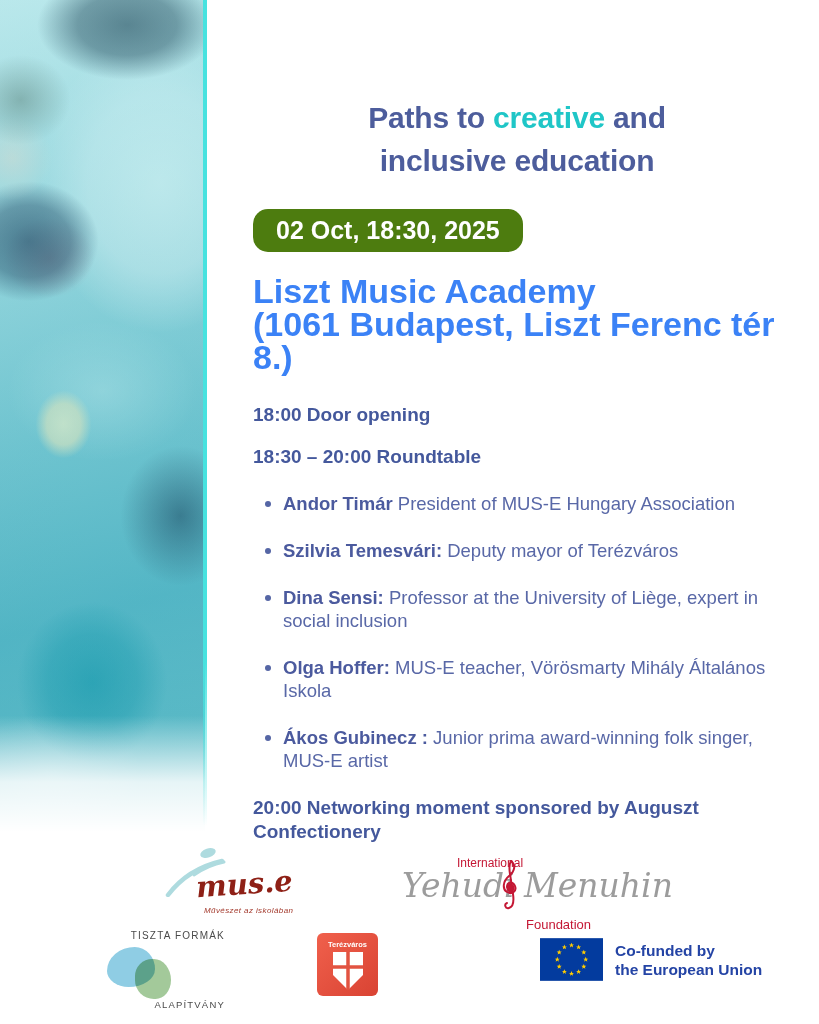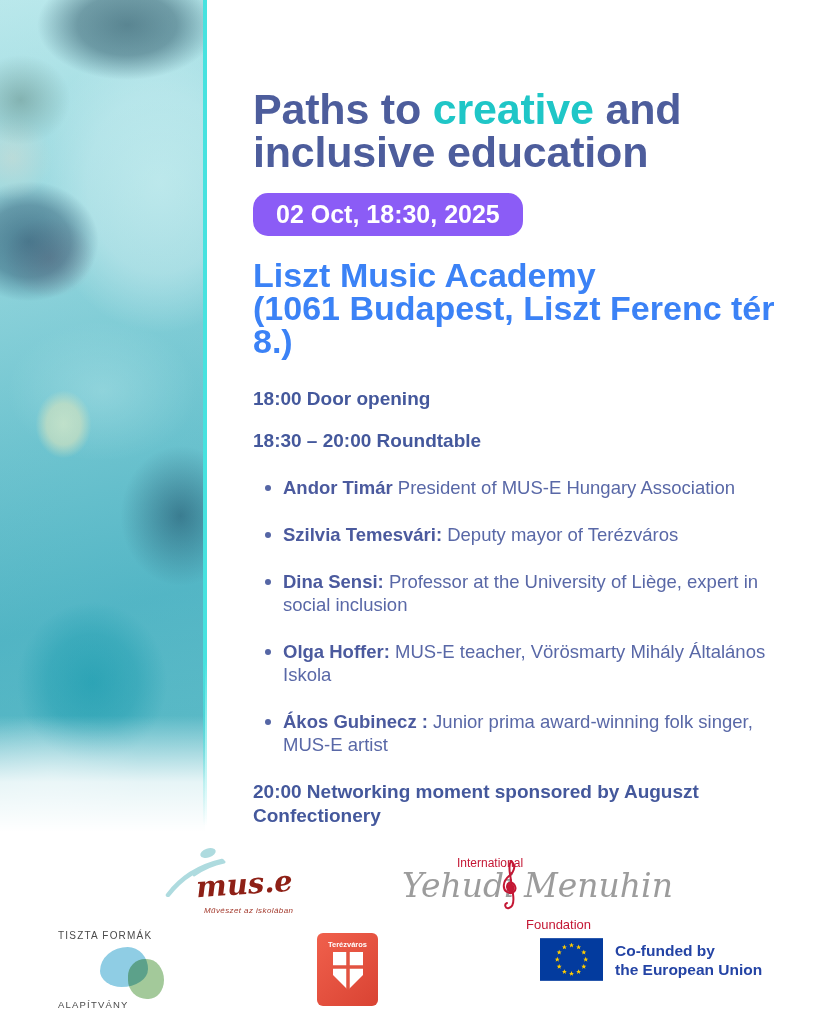--- a/index.html
+++ b/index.html
@@ -22,23 +22,23 @@
       radial-gradient(ellipse 60px 70px at 88% 62%, rgba(22,40,68,.60) 0%, transparent 100%),
       radial-gradient(ellipse 75px 80px at 45% 82%, rgba(16,150,170,.65) 0%, rgba(16,150,170,.40) 60%, transparent 100%),
       radial-gradient(ellipse 90px 60px at 25% 93%, rgba(215,240,242,.50) 0%, transparent 100%),
       linear-gradient(165deg, #d6eff1 0%, #b2e0e5 25%, #84ccd6 50%, #62bccb 72%, #7fcdd4 100%);
   }
   .photo-edge{position:absolute;left:203px;top:0;width:4px;height:826px;
     background:linear-gradient(to bottom,#47e2df 0%,#47e2df 80%,rgba(71,226,223,0) 100%);}
 
   
   .content{position:absolute;left:253px;top:88px;width:528px;}
-  h1{margin:0;font-size:43px;line-height:43px;font-weight:800;color:#4d5d9c;letter-spacing:-.2px;}
+  h1{margin:8px;font-size:30px;line-height:43px;font-weight:800;color:#4d5d9c;letter-spacing:-.2px;text-align:center;}
   h1 .accent{color:#1fc6c7;}
-  .badge{display:inline-block;margin-top:19px;background:#8b5cf6;color:#fff;
+  .badge{display:inline-block;margin-top:19px;background:#4d7c0f;color:#fff;
          font-size:25px;font-weight:700;padding:7px 23px;border-radius:15px;}
   .venue{margin-top:23px;font-size:34px;font-weight:700;color:#3b82f6;line-height:33px;}
   .sched{margin:0;font-size:19px;font-weight:700;color:#44589c;}
   .sched.first{margin-top:30px;}
   .sched.second{margin-top:20px;}
   ul.speakers{list-style:none;margin:24px 0 0 0;padding:0;}
   ul.speakers li{position:relative;padding-left:30px;margin-bottom:24px;
                  font-size:18.5px;line-height:23px;color:#5968a7;max-width:505px;}
   ul.speakers .dot{position:absolute;left:12px;top:9px;width:6px;height:6px;border-radius:50%;background:#5566a5;}
   ul.speakers .nm{font-weight:700;color:#4b5a9e;}
@@ -52,30 +52,30 @@
   .muse-tag{position:absolute;left:46px;top:61px;font-size:8px;color:#a3392c;letter-spacing:.4px;white-space:nowrap;font-style:italic;}
 
   .logo-iymf{position:absolute;left:402px;top:856px;width:260px;height:66px;}
   .iymf-int{position:absolute;left:55px;top:0;color:#c41734;font-size:12px;}
   .iymf-script{font-family:"DejaVu Serif",serif;font-style:italic;color:#9c9c9c;font-size:33px;}
   .iymf-y{position:absolute;left:0;top:10px;}
   .iymf-m{position:absolute;left:122px;top:10px;}
   .iymf-clef{position:absolute;left:97px;top:2px;}
   .iymf-found{position:absolute;left:124px;top:61px;color:#c41734;font-size:13px;}
 
-  .logo-tiszta{position:absolute;left:58px;top:930px;width:160px;height:88px;text-align:left;color:#4a4a4a;}
+  .logo-tiszta{position:absolute;left:65px;top:930px;width:160px;height:88px;text-align:right;color:#4a4a4a;}
   .tsz-top{font-size:10px;letter-spacing:1.2px;}
   .blobs{position:relative;height:50px;margin-top:4px;}
   .blob-blue{position:absolute;left:42px;top:2px;width:48px;height:40px;background:#8fcde4;
              border-radius:58% 42% 55% 45% / 60% 55% 45% 40%;}
   .blob-green{position:absolute;left:70px;top:14px;width:36px;height:40px;background:#a3c99a;
               mix-blend-mode:multiply;border-radius:50% 50% 45% 55% / 45% 55% 50% 50%;}
   .tsz-bottom{font-size:9.5px;letter-spacing:1.2px;margin-top:4px;}
 
-  .logo-terez{position:absolute;left:317px;top:933px;width:61px;height:73px;
+  .logo-terez{position:absolute;left:317px;top:933px;width:61px;height:63px;
               background:linear-gradient(135deg,#f0604c,#d94333);border-radius:6px;text-align:center;}
   .tv-label{color:#fff;font-size:7.5px;font-weight:700;padding-top:7px;}
   .tv-shield{margin-top:2px;}
 
   .logo-eu{position:absolute;left:540px;top:938px;display:flex;gap:12px;align-items:center;}
   .eu-text{font-size:15.5px;font-weight:700;color:#2444a5;line-height:19px;}
 </style>
 </head>
 <body>
 

